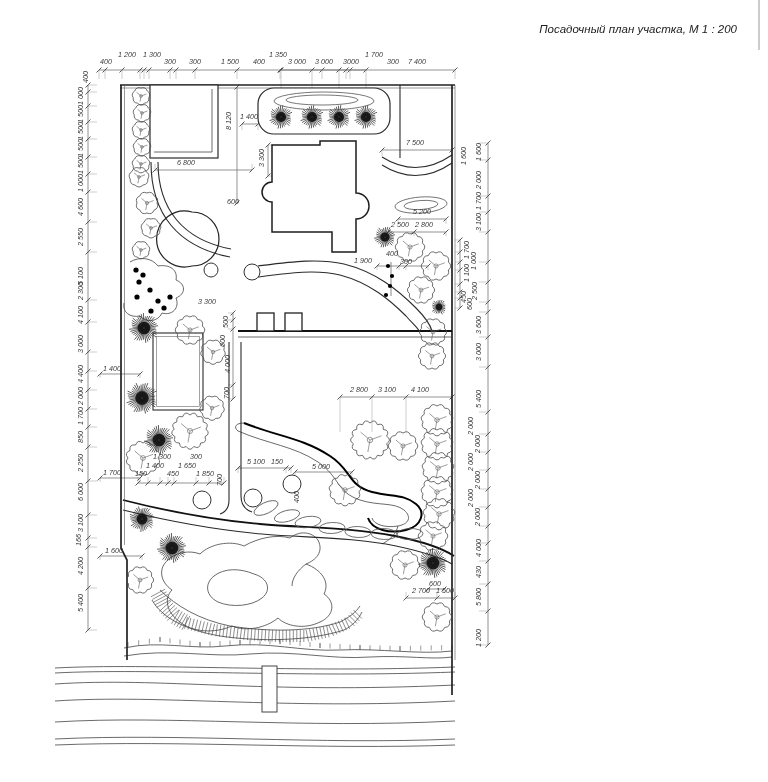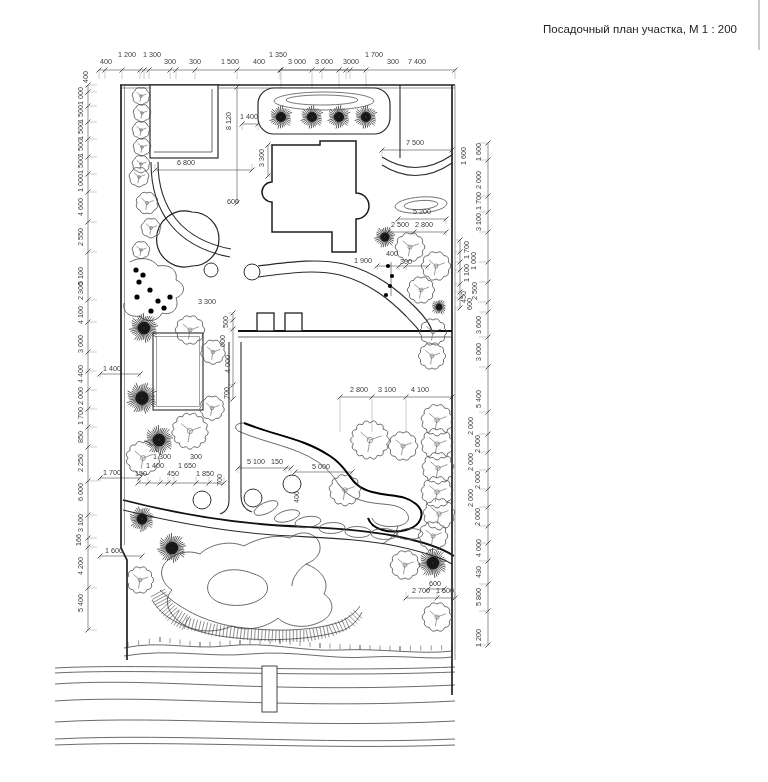--- a/index.html
+++ b/index.html
@@ -1,17 +1,17 @@
 <!DOCTYPE html>
 <html><head>
 <meta charset="utf-8">
 <style>
   html,body{margin:0;padding:0;background:#ffffff;}
   .stage{position:relative;width:768px;height:782px;background:#fff;overflow:hidden;
-         font-family:"Liberation Sans",sans-serif;}
+         font-family:"Liberation Sans",sans-serif;font-style:italic;}
   svg{display:block;}
   .dim{font-family:"Liberation Sans",sans-serif;font-size:7.2px;fill:#3a3a3a;text-anchor:middle;}
   .ttl{font-family:"Liberation Sans",sans-serif;font-size:11.5px;fill:#222;text-anchor:end;}
   .thin{stroke:#555;stroke-width:.7;fill:none;}
   .ln{stroke:#2b2b2b;stroke-width:1.1;fill:none;}
   .lt{stroke:#444;stroke-width:.8;fill:none;}
 </style>
 </head>
 <body>
 

